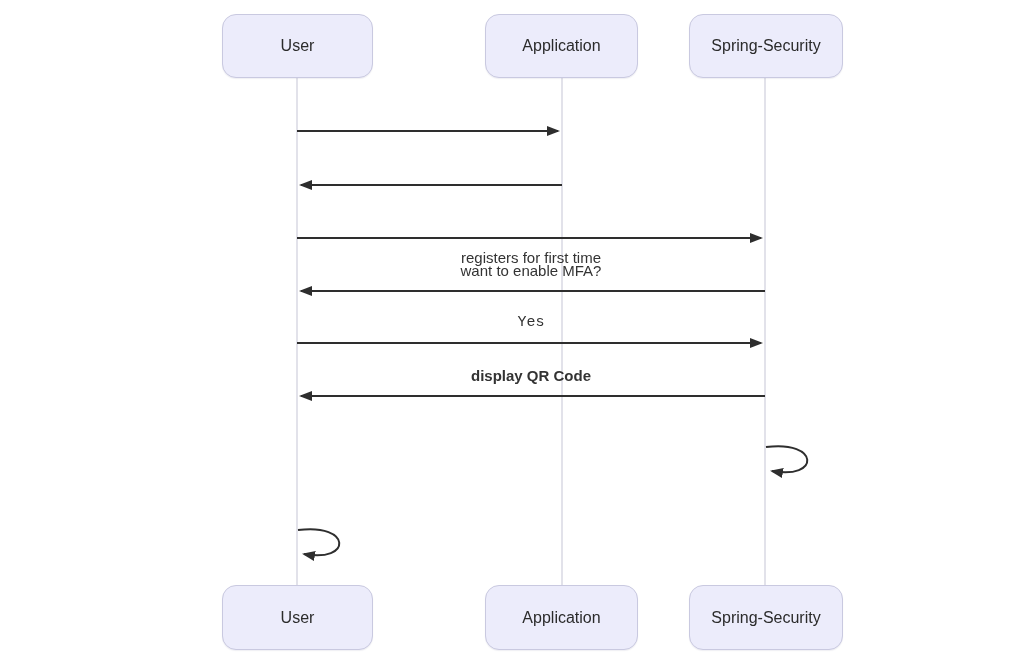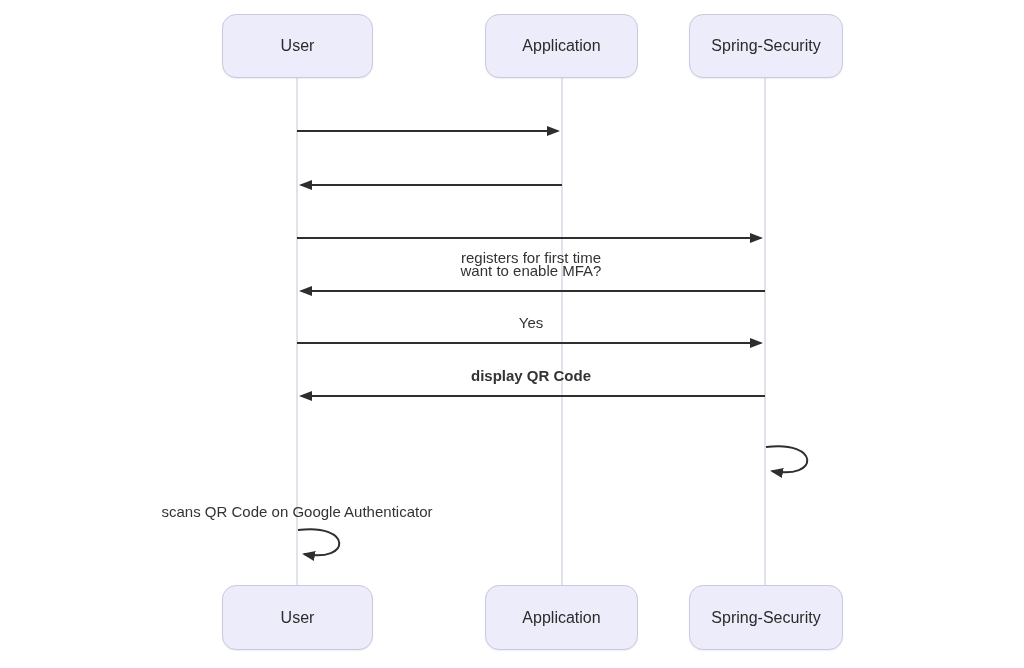--- a/index.html
+++ b/index.html
@@ -83,17 +83,16 @@
   </div>
   <div class="actor" style="left:485px; top:585px; width:153px; height:65px;">
     <span>Application</span>
   </div>
   <div class="actor" style="left:689px; top:585px; width:154px; height:65px;">
     <span>Spring-Security</span>
   </div>
 
   <div class="msg" style="left:531px; top:217px;margin-top:40px;">registers for first time</div>
   <div class="msg" style="left:531px; top:270px;">want to enable MFA?</div>
-  <div class="msg" style="left:531px; top:322px;">Yes</div>
+  <div class="msg" style="left:531px; top:322px;font-family:Liberation Mono, monospace;">Yes</div>
   <div class="msg" style="left:531px; top:375px;font-weight:bold;">display QR Code</div>
-  <div class="msg" style="left:297px; top:511px;">scans QR Code on Google Authenticator</div>
 
 </div>
 
 </body></html>

